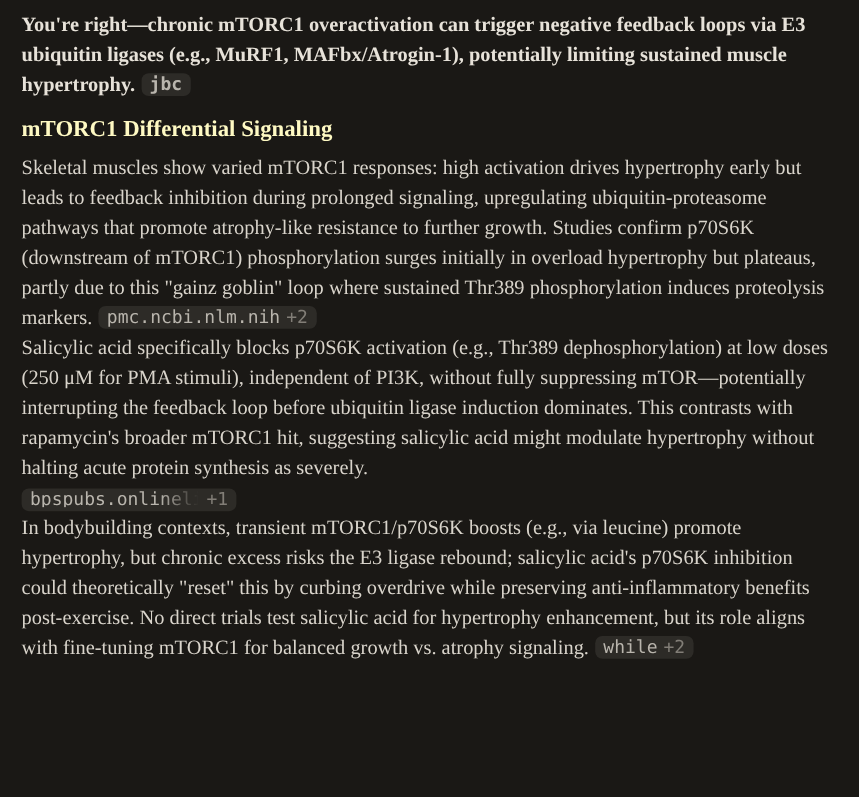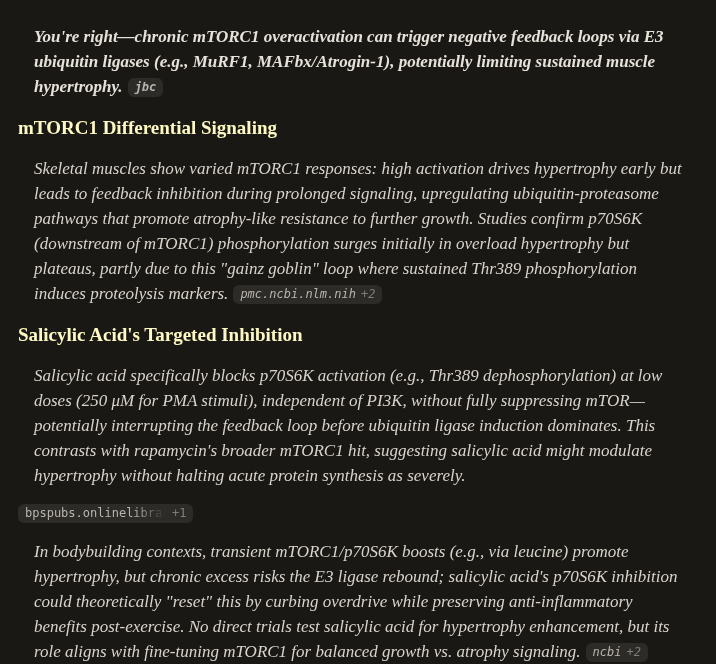--- a/index.html
+++ b/index.html
@@ -12,43 +12,42 @@
   }
   main {
     padding: 8px 18px 0 18px;
     width: 716px;
   }
   .para {
     font-family: "Liberation Serif", serif;
     font-size: 17px;
     line-height: 25px;
     color: #d9d4cb;
-    margin: 16px;
-    font-style: italic;
+    margin: 0;
   }
   .para.bold {
     font-weight: 700;
     color: #e7e2d9;
   }
   h3.section-heading {
     font-family: "Liberation Serif", serif;
     font-size: 19px;
     line-height: 25px;
     font-weight: 700;
     color: #fef9c3;
     margin: 12px 0 7px 0;
   }
   .badge {
     display: inline-flex;
     align-items: flex-end;
     background: #2d2b27;
     border-radius: 6px;
     padding: 2px 7px 3px 7px;
     font-family: "DejaVu Sans Mono", monospace;
-    font-size: 12px;
+    font-size: 15px;
     line-height: 14px;
     color: #b9b5ad;
     vertical-align: 1px;
     margin-left: 5px;
     white-space: nowrap;
     cursor: pointer;
   }
   .badge-label { display: inline-block; }
   .badge-label.truncate {
     max-width: 142px;
@@ -72,25 +71,24 @@
   <p class="para bold"><span>You're right—chronic mTORC1 overactivation can trigger negative feedback loops via E3 ubiquitin ligases (e.g., MuRF1, MAFbx/Atrogin-1), potentially limiting sustained muscle hypertrophy.</span><span class="badge">
         <span class="badge-label">jbc</span>
       </span></p>
 
   <h3 class="section-heading">mTORC1 Differential Signaling</h3>
   <p class="para"><span>Skeletal muscles show varied mTORC1 responses: high activation drives hypertrophy early but leads to feedback inhibition during prolonged signaling, upregulating ubiquitin-proteasome pathways that promote atrophy-like resistance to further growth. Studies confirm p70S6K (downstream of mTORC1) phosphorylation surges initially in overload hypertrophy but plateaus, partly due to this "gainz goblin" loop where sustained Thr389 phosphorylation induces proteolysis markers.</span><span class="badge">
         <span class="badge-label">pmc.ncbi.nlm.nih</span>
         <span class="badge-extra">+2</span>
       </span></p>
 
-  <h3 class="section-heading">Salicylic Acid's Targeted Inhibition</h3>
   <p class="para"><span>Salicylic acid specifically blocks p70S6K activation (e.g., Thr389 dephosphorylation) at low doses (250 μM for PMA stimuli), independent of PI3K, without fully suppressing mTOR—potentially interrupting the feedback loop before ubiquitin ligase induction dominates. This contrasts with rapamycin's broader mTORC1 hit, suggesting salicylic acid might modulate hypertrophy without halting acute protein synthesis as severely.</span></p>
   <div class="badge-row"><span class="badge">
         <span class="badge-label truncate">bpspubs.onlinelibrary.wil</span>
         <span class="badge-extra">+1</span>
       </span></div>
 
   <p class="para"><span>In bodybuilding contexts, transient mTORC1/p70S6K boosts (e.g., via leucine) promote hypertrophy, but chronic excess risks the E3 ligase rebound; salicylic acid's p70S6K inhibition could theoretically "reset" this by curbing overdrive while preserving anti-inflammatory benefits post-exercise. No direct trials test salicylic acid for hypertrophy enhancement, but its role aligns with fine-tuning mTORC1 for balanced growth vs. atrophy signaling.</span><span class="badge">
-        <span class="badge-label">ncbi</span>
+        <span class="badge-label">while</span>
         <span class="badge-extra">+2</span>
       </span></p>
 
 </main>
 
 </body></html>

